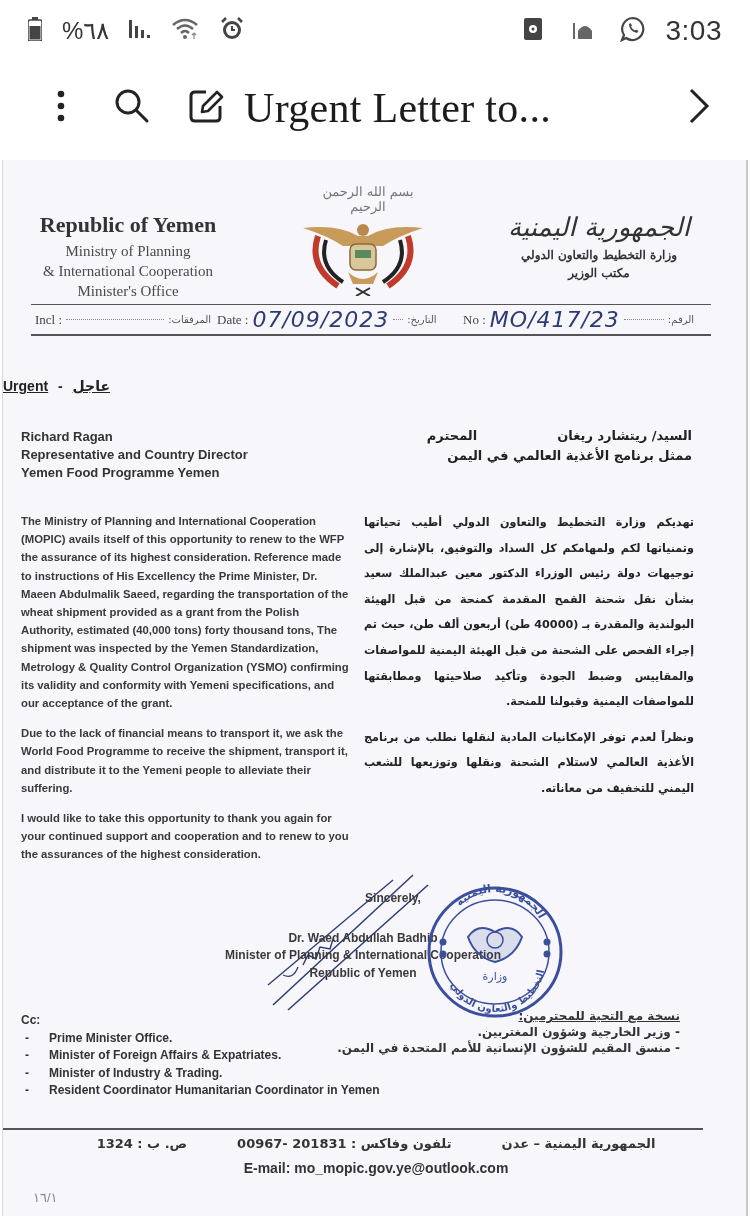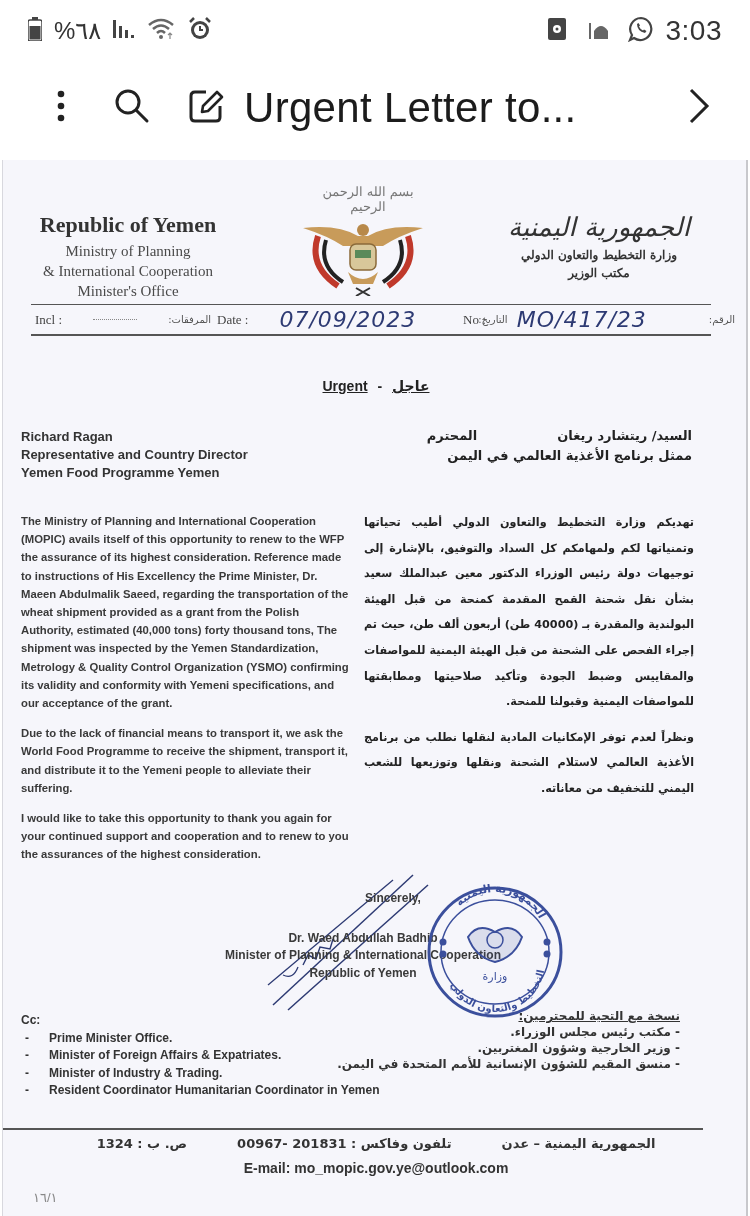--- a/index.html
+++ b/index.html
@@ -1,49 +1,49 @@
 <!DOCTYPE html>
 <html><head>
 <meta charset="utf-8">
 <style>
   * { box-sizing: border-box; margin: 0; padding: 0; }
   html, body { width: 750px; height: 1216px; overflow: hidden; background: #ffffff; }
   body { font-family: "Liberation Sans", sans-serif; color: #1a1a1a; position: relative; }
 
   
   .status-bar { position: absolute; top: 0; left: 0; width: 750px; height: 62px; display: flex; align-items: center; justify-content: space-between; padding: 0 28px 0 28px; }
-  .sb-left, .sb-right { display: flex; align-items: center; gap: 12px; }
+  .sb-left, .sb-right { display: flex; align-items: center; gap: 20px; }
   .sb-text { font-size: 24px; color: #333; }
   .sb-time { font-size: 28px; color: #333; letter-spacing: 0.5px; }
   .sb-icon { display: inline-block; }
 
   
   .toolbar { position: absolute; top: 62px; left: 0; width: 750px; height: 92px; display: flex; align-items: center; padding: 0 40px 0 46px; }
   .tb-btn { display: flex; align-items: center; justify-content: center; cursor: pointer; }
-  .tb-title { font-size: 42px; font-weight: 500; color: #1c1c1c; margin-left: 20px; letter-spacing: 0.3px; white-space: nowrap; flex: 1; }
+  .tb-title { font-size: 42px; font-weight: 500; color: #1c1c1c; margin-left: 20px; letter-spacing: 0.3px; white-space: nowrap; flex: 1; font-family: Liberation Serif, serif; }
 
   
   .doc { position: absolute; top: 160px; left: 2px; width: 746px; height: 1056px; background: #f6f6fb; border-left: 1px solid #d8d8de; border-right: 2px solid #c8c8cc; overflow: hidden; }
   .letterhead-en { position: absolute; top: 52px; left: 30px; width: 190px; text-align: center; font-family: "Liberation Serif", serif; color: #3a3a3a; }
   .lh-title { font-size: 22px; font-weight: bold; color: #333; margin-bottom: 3px; }
   .lh-line { font-size: 15px; line-height: 20px; color: #4a4a4a; }
   .letterhead-ar { position: absolute; top: 52px; right: 52px; width: 190px; text-align: center; direction: rtl; font-family: "DejaVu Serif", serif; color: #333; }
   .lh-ar-title { font-size: 26px; font-style: italic; color: #333; margin-bottom: 4px; letter-spacing: 1px; }
   .lh-ar-line { font-size: 12px; font-weight: bold; line-height: 18px; color: #333; }
 
   .basmala { position: absolute; top: 24px; left: 315px; width: 100px; text-align: center; font-size: 13px; color: #777; font-family: "DejaVu Serif", serif; }
   .emblem { position: absolute; top: 56px; left: 295px; }
 
   .ref-bar { position: absolute; top: 144px; left: 28px; width: 680px; height: 32px; border-top: 1px solid #555; border-bottom: 2px solid #555; display: flex; align-items: center; font-family: "Liberation Serif", serif; font-size: 13px; color: #444; }
-  .ref-field { display: flex; align-items: center; white-space: nowrap; gap: 27px; }
+  .ref-field { display: flex; align-items: center; white-space: nowrap; }
   .dots { border-bottom: 1px dotted #888; display: inline-block; height: 1px; margin: 0 4px; }
   .hand { font-family: "DejaVu Sans", sans-serif; font-style: italic; color: #2d3a73; font-size: 22px; letter-spacing: 1px; }
   .ar-small { font-family: "DejaVu Sans", sans-serif; font-size: 10px; color: #555; direction: rtl; }
 
-  .urgent { position: absolute; top: 218px; left: 0; width: 746px; text-align: center; font-size: 14px; font-weight: bold; color: #222; }
+  .urgent { position: absolute; top: 218px; left: 0; width: 746px; font-size: 14px; font-weight: bold; color: #222; }
   .urgent span { text-decoration: underline; }
 
   .recip-en { position: absolute; top: 268px; left: 18px; font-size: 13px; font-weight: bold; line-height: 18px; color: #333; }
   .recip-ar { position: absolute; top: 266px; right: 54px; direction: rtl; font-family: "DejaVu Sans", sans-serif; font-size: 13px; font-weight: bold; line-height: 20px; color: #222; text-align: right; }
   .recip-ar .row1 { display: flex; gap: 80px; }
 
   .body-en { position: absolute; top: 352px; left: 18px; width: 328px; font-size: 11.3px; font-weight: bold; line-height: 18.2px; color: #3a3a3a; }
   .body-en p { margin-bottom: 12px; }
   .body-ar { position: absolute; top: 350px; right: 52px; width: 330px; direction: rtl; text-align: justify; font-family: "DejaVu Sans", sans-serif; font-size: 11.2px; font-weight: bold; line-height: 25.6px; color: #222; }
   .body-ar p { margin-bottom: 10px; }
@@ -299,21 +299,20 @@
         </li>
       <li>
           <span class="dash">-</span>
           <span>Resident Coordinator Humanitarian Coordinator in Yemen</span>
         </li>
     </ul>
   </div>
 
   <div class="cc-ar">
     <div class="cc-ar-title">نسخة مع التحية للمحترمين:</div>
-    <div>- <span>مكتب رئيس مجلس الوزراء.</span></div>
     <div>- <span>وزير الخارجية وشؤون المغتربين.</span></div>
     <div>- <span>منسق المقيم للشؤون الإنسانية للأمم المتحدة في اليمن.</span></div>
   </div>
 
   <div class="footer-line"></div>
   <div class="footer-row">
     <span>الجمهورية اليمنية – عدن</span>
     <span>تلفون وفاكس : 201831 -00967</span>
     <span>ص. ب : 1324</span>
   </div>

